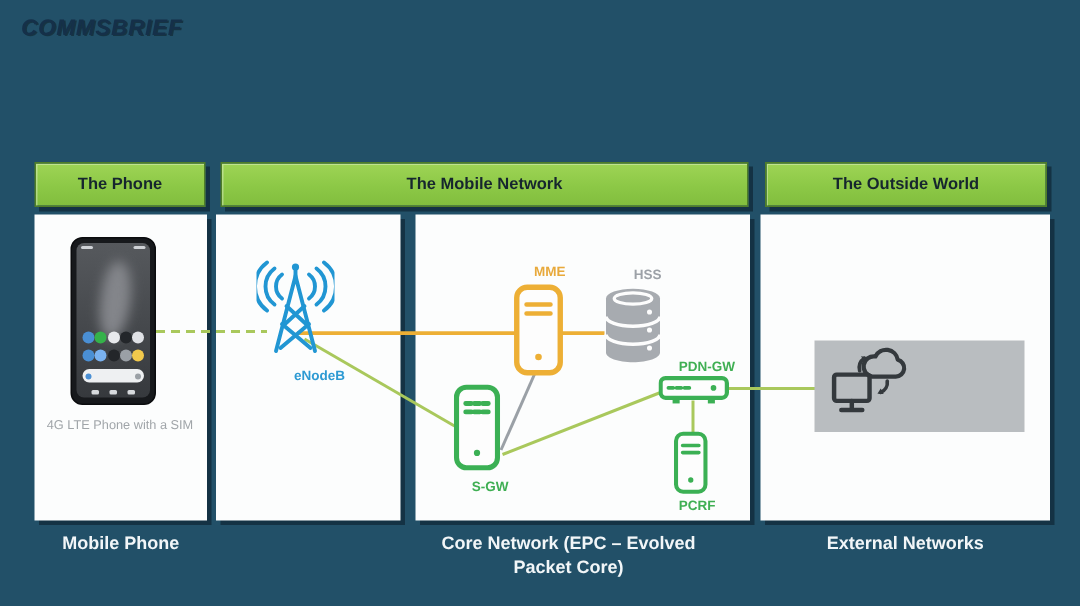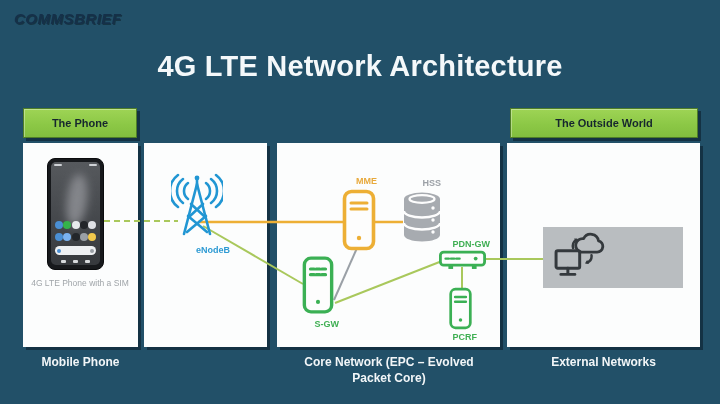--- a/index.html
+++ b/index.html
@@ -30,21 +30,21 @@
          box-shadow:3px 3px 0 rgba(10,26,38,.55);}
   .panel-phone{left:23px;width:115px;}
   .panel-radio{left:144px;width:123px;}
   .panel-core{left:277px;width:223px;}
   .panel-outside{left:507px;width:193px;}
 
   .footer-label{position:absolute;top:354px;text-align:center;color:#F2F6F8;font-weight:bold;
                 font-size:12px;line-height:1.35;}
   .footer-phone{left:23px;width:115px;}
   .footer-radio{left:144px;width:123px;}
-  .footer-core{left:289px;width:200px;}
+  .footer-core{left:279px;width:200px;}
   .footer-external{left:507px;width:193px;}
 
   svg.overlay{position:absolute;left:0;top:0;width:720px;height:404px;z-index:2;}
   .line-olive{stroke:var(--olive_line);stroke-width:2;fill:none;}
   .line-orange{stroke:var(--orange);stroke-width:2.5;fill:none;}
   .line-gray{stroke:var(--gray_line);stroke-width:2;fill:none;}
 
   .node{position:absolute;z-index:3;}
   .node-label{position:absolute;z-index:3;text-align:right;font-weight:600;font-size:9px;}
   .lbl-orange{color:#E8A93B;} .lbl-gray{color:#9CA1A7;} .lbl-green{color:#3FAF53;} .lbl-blue{color:#2D9AD3;}
@@ -75,23 +75,23 @@
   .databox .icon-wrap{margin-left:10px;width:56px;flex:none;}
   .databox-text{flex:1;text-align:center;font-size:9.5px;font-weight:bold;color:var(--databox_text);
                 line-height:1.5;padding:0 6px 0 0;}
 </style>
 </head>
 <body>
 
 <div class="stage">
 
   <div class="logo">COMMSBRIEF</div>
-  <div class="title">4G LTE Network Architecture</div>
 
   <div class="bar bar-phone">The Phone</div>
+  <div class="bar bar-mobile">The Mobile Network</div>
   <div class="bar bar-outside">The Outside World</div>
 
   <div class="panel panel-phone"></div>
   <div class="panel panel-radio"></div>
   <div class="panel panel-core"></div>
   <div class="panel panel-outside"></div>
 
   <svg class="overlay" viewBox="0 0 720 404">
     <path class="line-olive" d="M104 221 H178" stroke-dasharray="6 4"></path>
     <path class="line-orange" d="M198 222 H403"></path>

